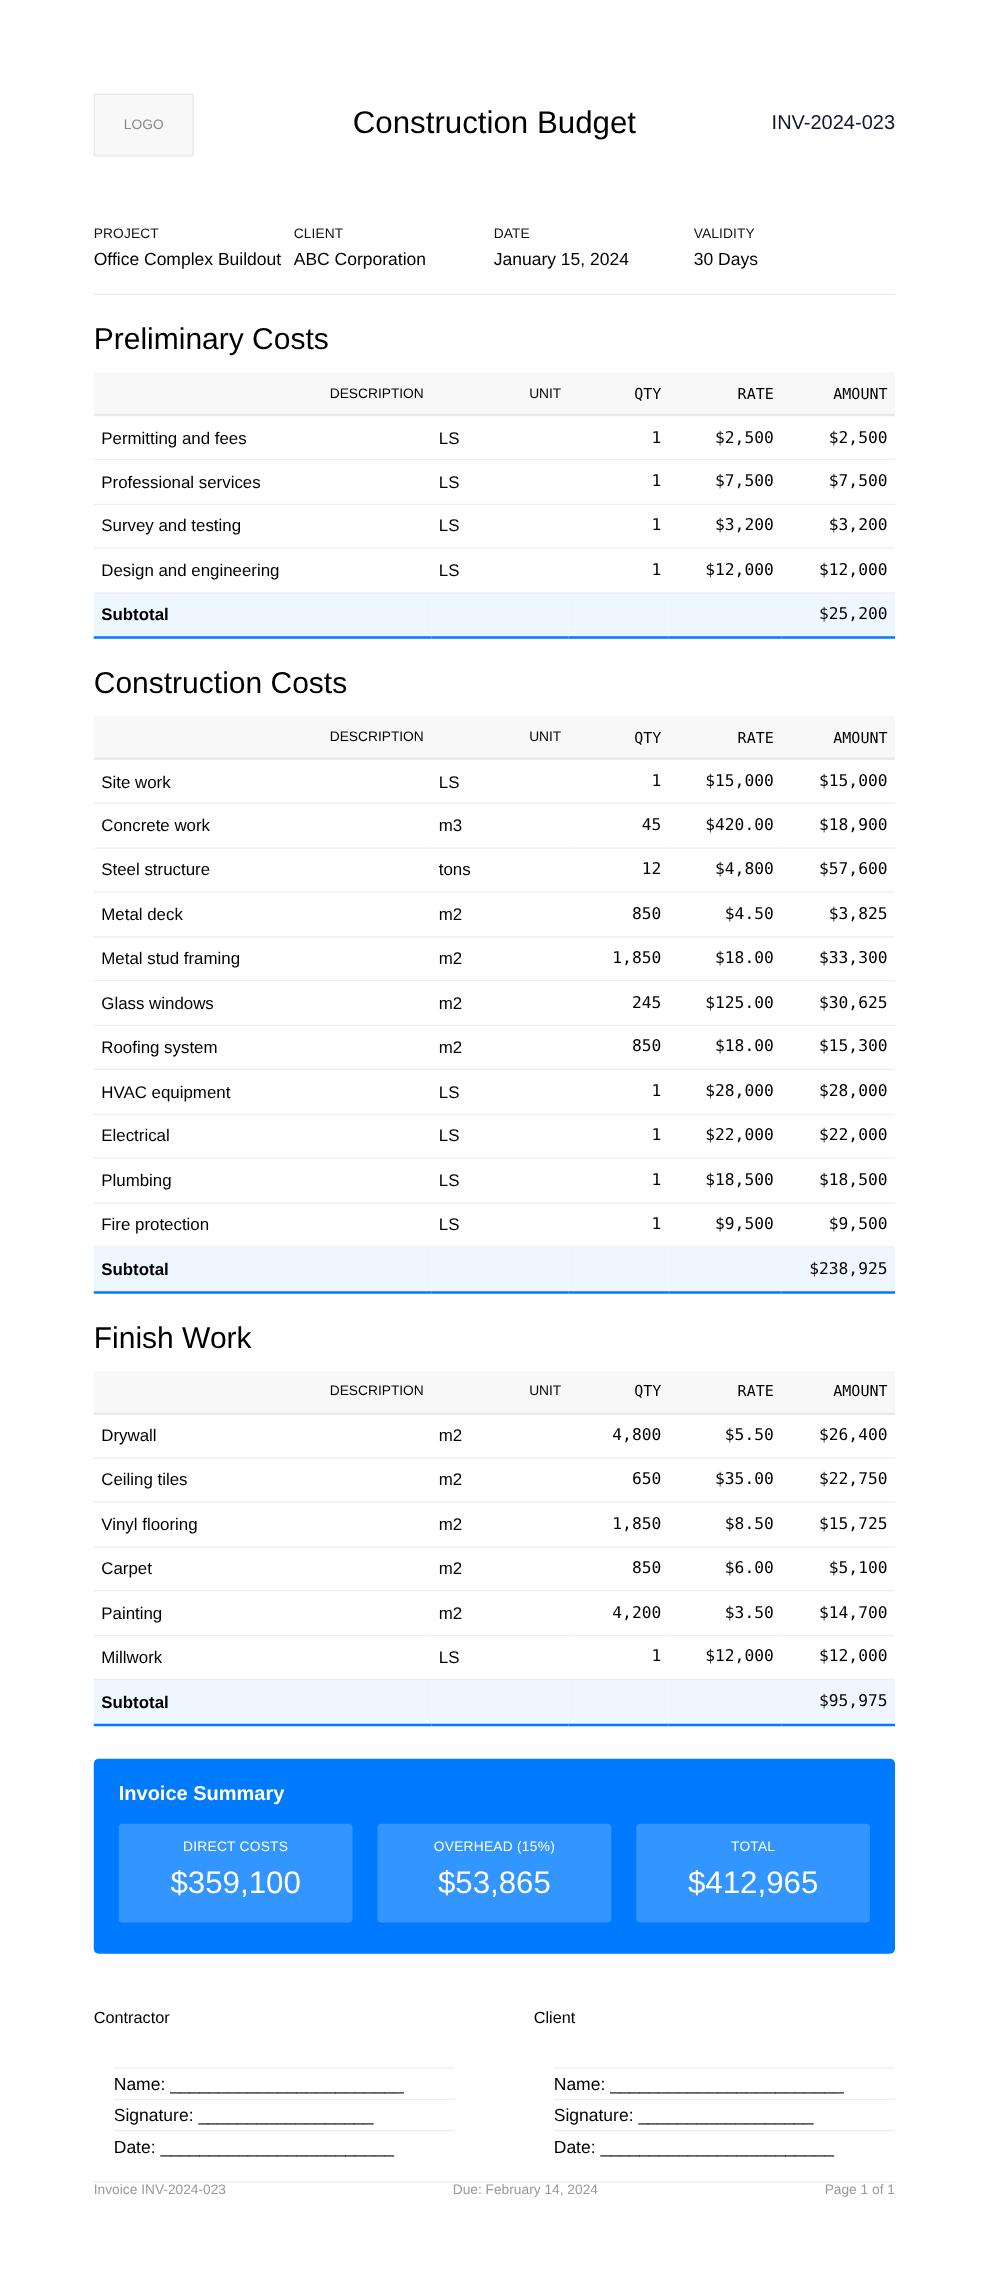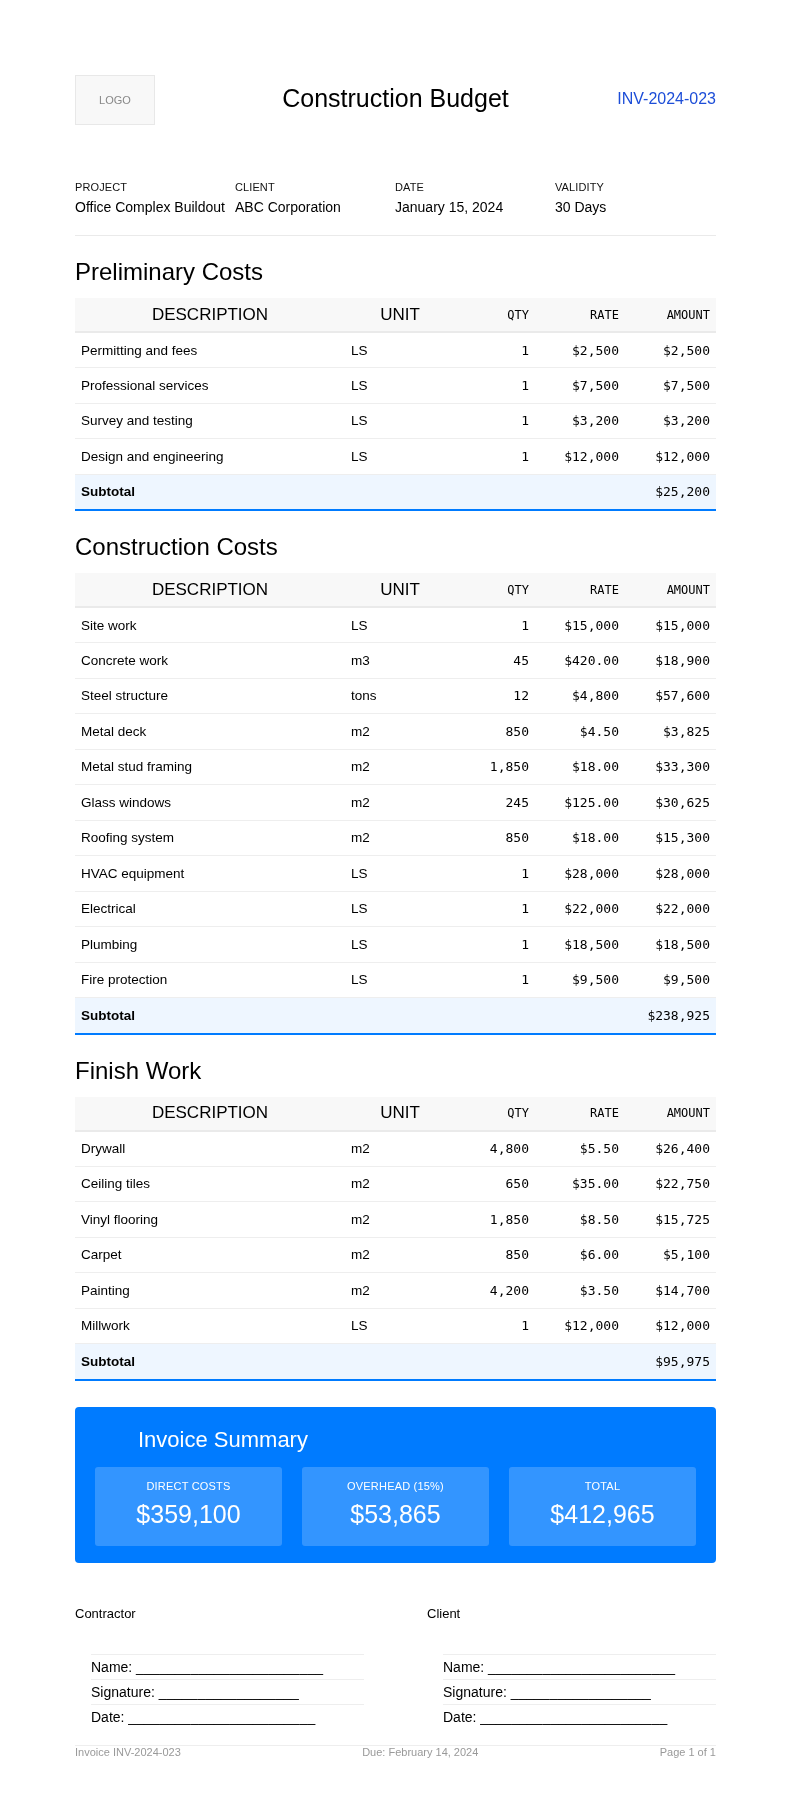--- a/index.html
+++ b/index.html
@@ -16,57 +16,57 @@
     position: absolute; left: 0; top: 0; width: 80px; height: 50px;
     background: #f8f8f8; border: 1px solid #e8e8e8;
     display: flex; align-items: center; justify-content: center;
     font-size: 11px; color: #888;
   }
   .title {
     position: absolute; left: 0; right: 0; top: 9px; text-align: center;
     font-size: 25px; font-weight: normal; color: #000;
   }
   .invno {
-    position: absolute; right: 0; top: 15px; font-size: 16px; color: #1d4ed8;
+    position: absolute; right: 0; top: 15px; font-size: 16px; color: #0f172a;
   }
 
   
   .meta { display: flex; margin-top: 56px; padding-bottom: 20px; border-bottom: 1px solid #eaeaea; }
   .meta-col { width: 160px; }
   .meta-label { font-size: 11px; color: #111; letter-spacing: 0.1px; }
   .meta-value { font-size: 14px; margin-top: 6px; color: #000; }
 
   
   .section-title { font-size: 24px; font-weight: normal; margin-top: 22px; margin-bottom: 12px; }
   table { width: 641px; border-collapse: collapse; }
   thead th {
-    background: #f8f8f8; font-weight: normal; font-size: 17px;
+    background: #f8f8f8; font-weight: normal; font-size: 11px;
     height: 34px; padding: 0 6px; border-bottom: 2px solid #eaeaea;
-    text-align: center;
+    text-align: right;
   }
   thead th.num { font-family: "DejaVu Sans Mono", monospace; font-size: 12px; text-align: right; }
   thead th.desc-h, thead th.unit-h { font-family: "Liberation Sans", sans-serif; }
   tbody td {
     height: 35.5px; padding: 0 6px; font-size: 13.5px; border-bottom: 1px solid #eeeeee;
   }
   td.num { text-align: right; font-family: "DejaVu Sans Mono", monospace; font-size: 13px; }
   col.c-desc { width: 270px; }
   col.c-unit { width: 110px; }
   col.c-qty { width: 80px; }
   col.c-rate { width: 90px; }
   col.c-amt { width: 91px; }
   tr.subtotal td { background: #eef6ff; border-bottom: 2px solid #007bff; font-weight: bold; height: 36px; }
   tr.subtotal td.num { font-weight: normal; }
 
   
   .summary {
     margin-top: 26px; background: #007bff; border-radius: 4px;
     padding: 20px 20px 20px 20px; color: #fff; height: 156px;
   }
-  .summary-title { font-size: 22px; font-weight: normal; margin-left: 43px; }
+  .summary-title { font-size: 16px; font-weight: bold; }
   .cards { display: flex; gap: 20px; margin-top: 14px; }
   .card {
     flex: 1; background: rgba(255,255,255,0.2); border-radius: 3px;
     height: 79px; text-align: center; padding-top: 13px;
   }
   .card-label { font-size: 11px; letter-spacing: 0.2px; }
   .card-value { font-size: 25px; margin-top: 8px; }
 
   
   .sigs { display: flex; gap: 63px; margin-top: 43px; }

